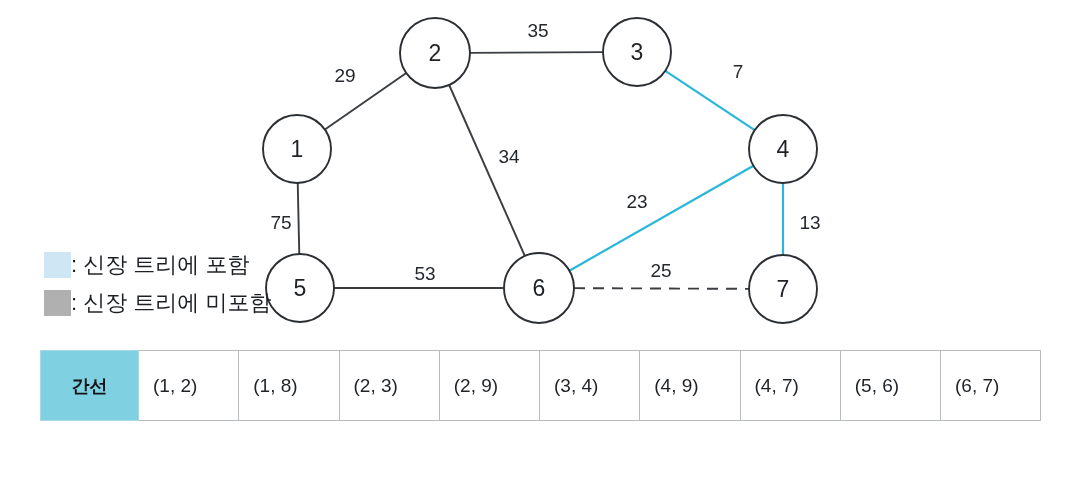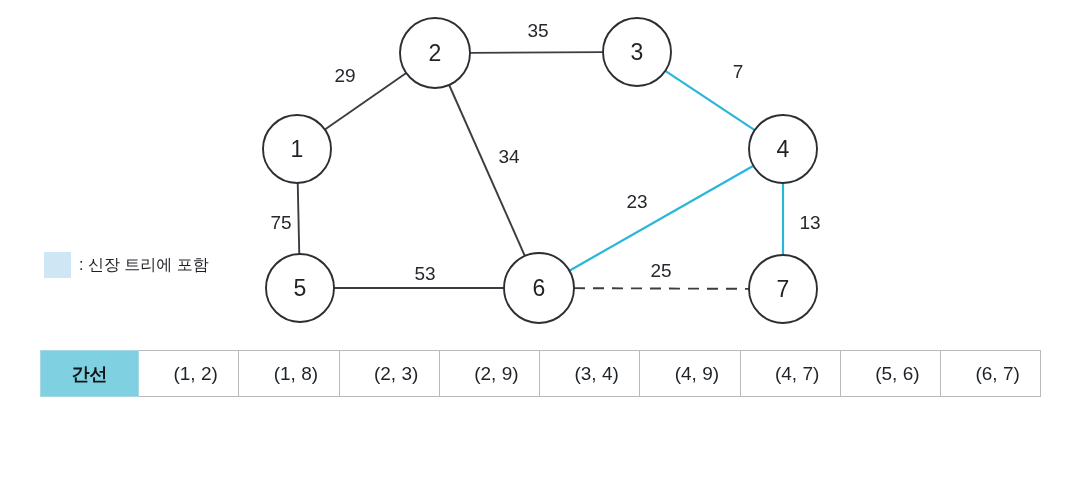--- a/index.html
+++ b/index.html
@@ -31,22 +31,22 @@
     color:#25292e;
     white-space:nowrap;
     transform:translate(-50%,-50%);
   }
 
   
   #legend{position:absolute;left:44px;top:250px;}
   .legend-row{display:flex;align-items:center;height:30px;margin-bottom:8px;}
   .legend-swatch{width:27px;height:26px;display:block;}
   .legend-text{
-    margin-left:8px;
-    font-size:16px;
+    margin-left:0;
+    font-size:22px;
     color:#1c1f24;
     white-space:nowrap;
   }
 
   
   #table-wrap{position:absolute;left:40px;top:350px;width:1000px;}
   table.mst{
     border-collapse:collapse;
     table-layout:fixed;
     width:1000px;
@@ -54,28 +54,27 @@
   table.mst td{
     border:1px solid #b9bcbf;
     height:45px;
     padding:0 0 0 14px;
     font-size:19px;
     color:#1f2327;
     vertical-align:middle;
     background:#ffffff;
     white-space:nowrap;
     overflow:hidden;
-    text-align:center;
   }
   table.mst td.rowhead{
     background:#7fd0e0;
     color:#111418;
     font-weight:bold;
     text-align:center;
-    padding:0;
+    padding:12px;
     font-size:18px;
     border-color:#a8d8e4;
   }
   td.c-in{color:#1ab0d3;margin-top:20px;}
   td.c-out{color:#8e9296;margin-left:27px;}
   td.c-plain{color:#1f2327;}
   col.head-col{width:98px;}
   col.data-col{width:100.25px;}
 </style>
 </head>
@@ -126,20 +125,24 @@
         <div class="edge-label" style="left: 810px; top: 223px;">13</div>
         <div class="edge-label" style="left: 661px; top: 271px;">25</div>
       </div>
   </div>
 
   <div id="legend">
       <div class="legend-row">
         <span class="legend-swatch" style="background: rgb(207, 231, 245);"></span>
         <span class="legend-text">: 신장 트리에 포함</span>
       </div>
+      <div class="legend-row">
+        <span class="legend-swatch" style="background: rgb(176, 176, 176);"></span>
+        <span class="legend-text">: 신장 트리에 미포함</span>
+      </div>
     </div>
 
   <div id="table-wrap">
     <table class="mst">
       <colgroup id="table-cols">
           <col class="head-col">
           <col class="data-col">
           <col class="data-col">
           <col class="data-col">
           <col class="data-col">

